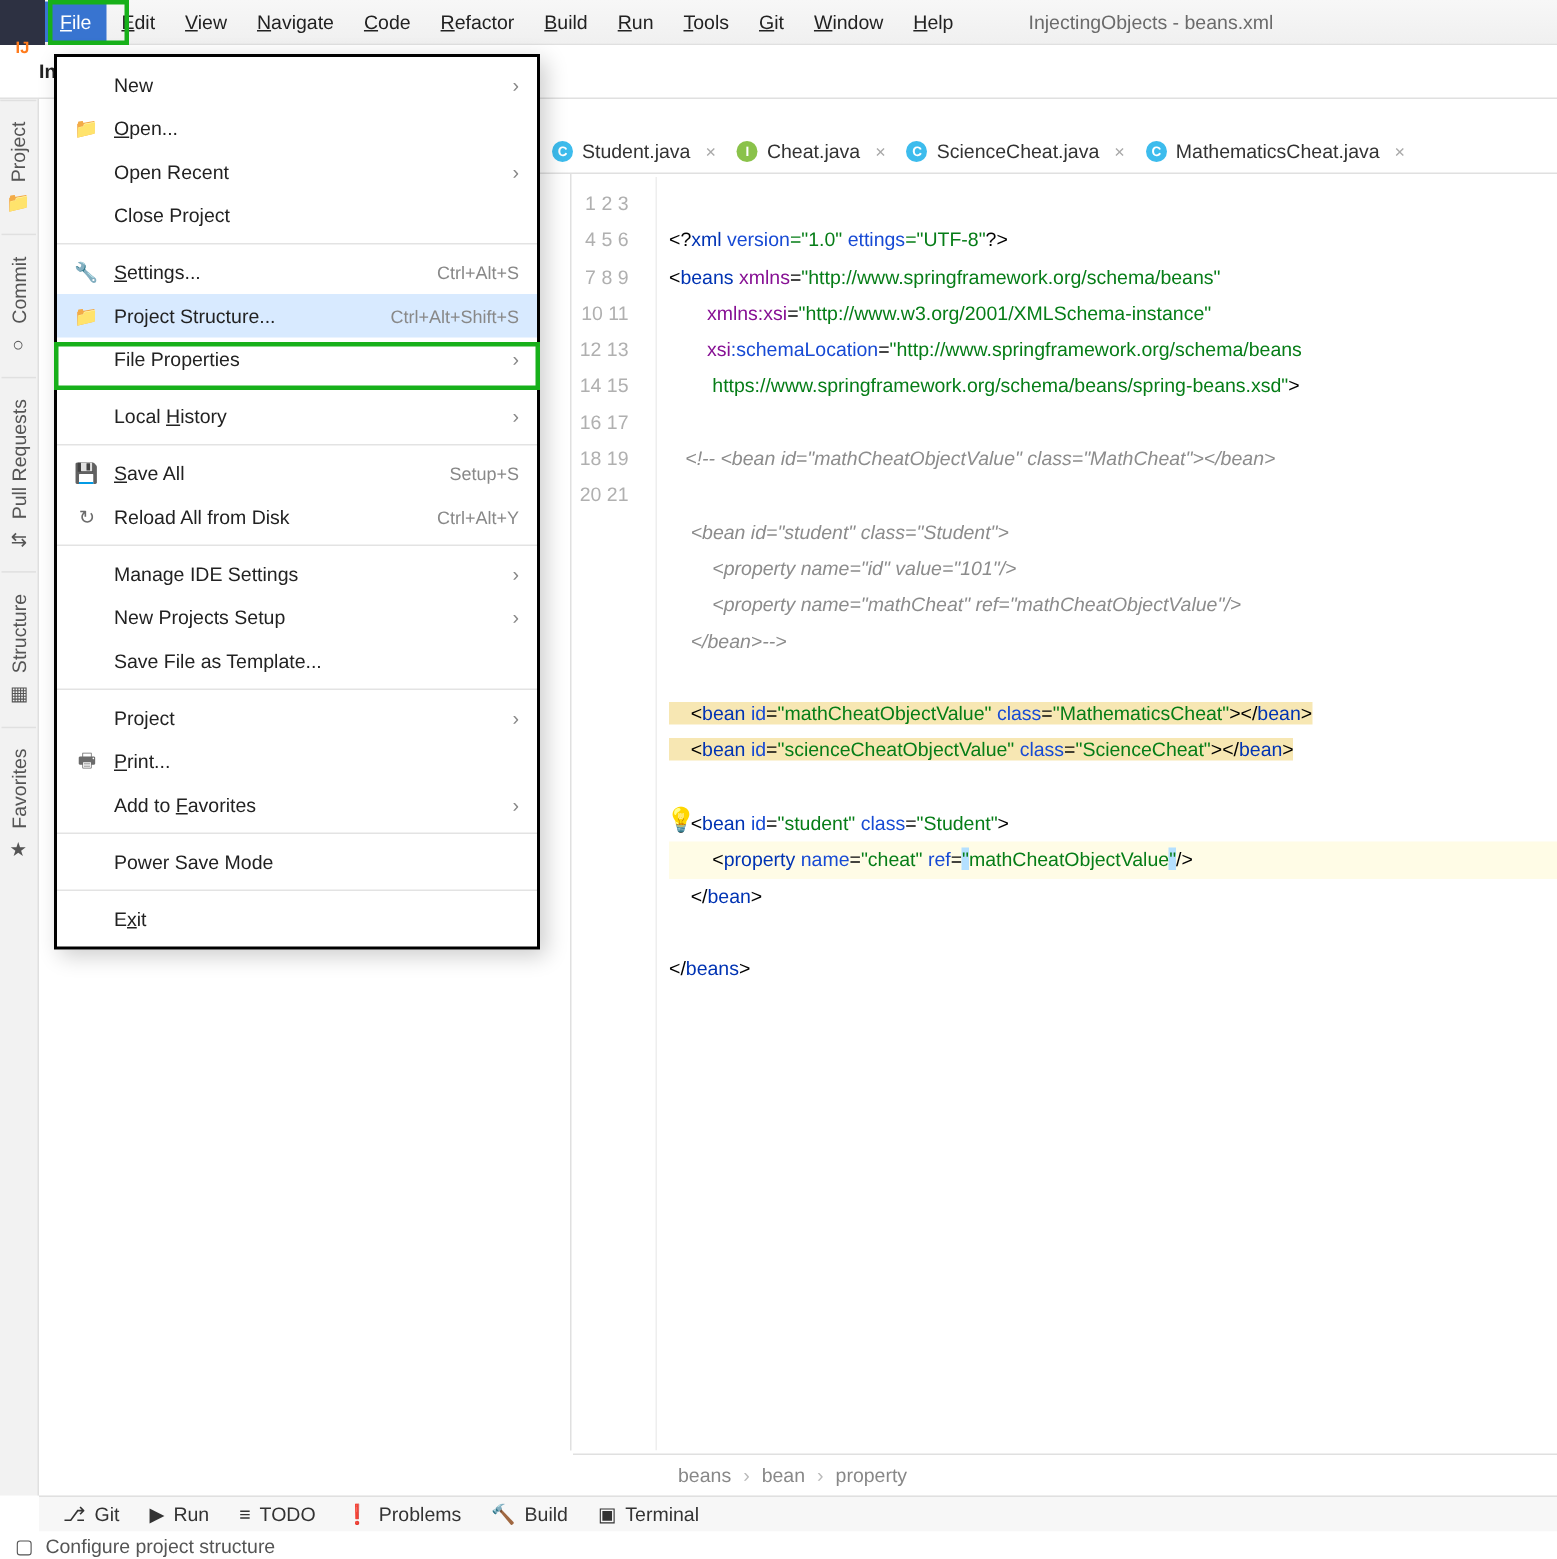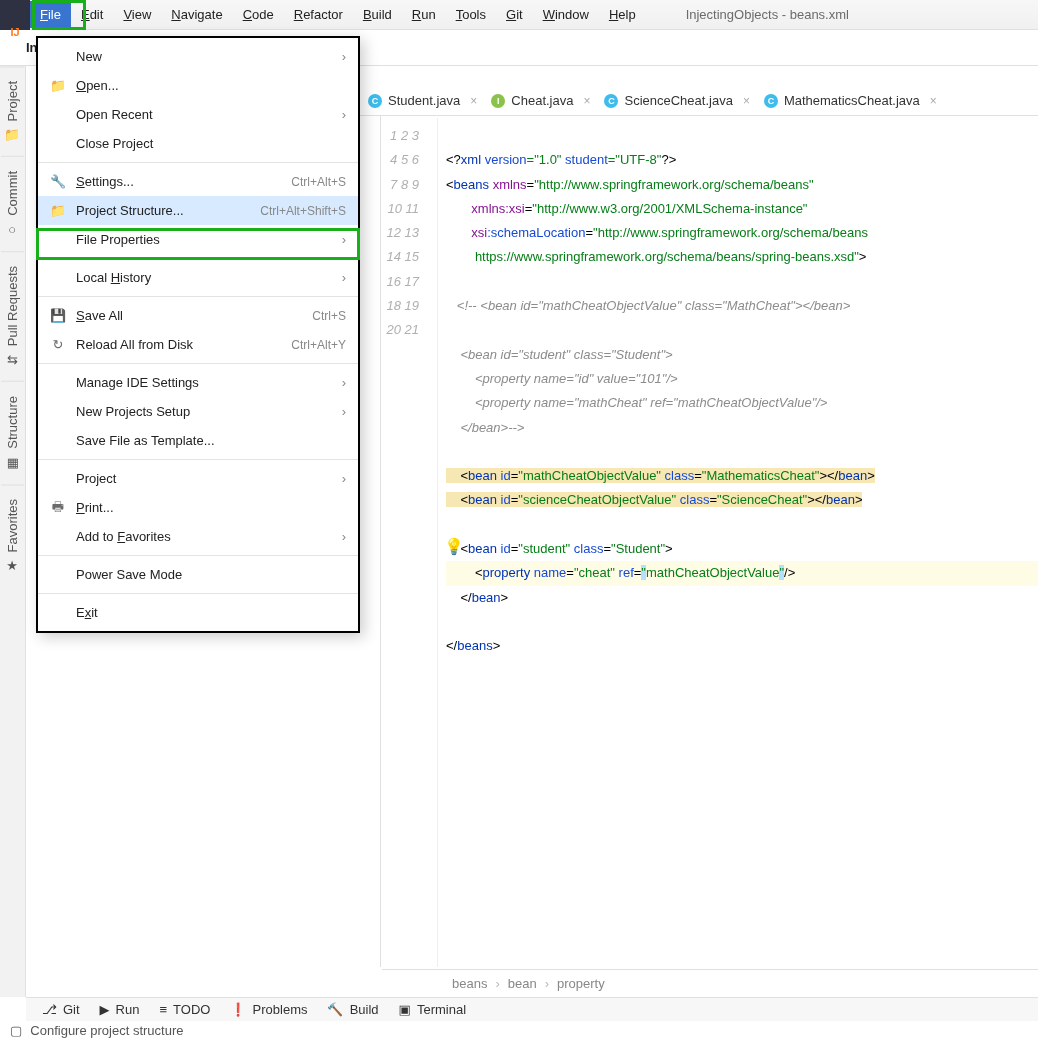--- a/index.html
+++ b/index.html
@@ -17,21 +17,21 @@
 .left-tools { position:absolute; left:0; top:66px; bottom:42px; width:26px; background:#f2f2f2; border-right:1px solid #e0e0e0; display:flex; flex-direction:column; align-items:center; }
 .vtab { writing-mode: vertical-rl; transform: rotate(180deg); padding:14px 4px; color:#555; cursor:pointer; border-bottom:1px solid #e0e0e0; display:flex; align-items:center; gap:6px;}
 .vtab .vicon { writing-mode: horizontal-tb; transform: rotate(180deg); }
 .editor-area { position:absolute; left:26px; right:0; top:66px; bottom:42px; background:#fff; }
 .tabs { position:absolute; left:330px; right:0; top:20px; height:30px; display:flex; align-items:center; gap:2px; border-bottom:1px solid #e0e0e0; padding-left:6px;}
 .tab { display:flex; align-items:center; gap:6px; padding:4px 6px; color:#333; }
 .tab .ico { width:14px; height:14px; border-radius:50%; background:#3dbced; color:#fff; display:flex; align-items:center; justify-content:center; font-size:9px; font-weight:bold;}
 .tab .ico.i { background:#8ac24a; }
 .tab .close { color:#aaa; font-size:12px; margin-left:4px;}
 .code { position:absolute; left:356px; right:0; top:52px; bottom:30px; overflow:hidden; background:#fff; font-family:"Consolas","Courier New",monospace; font-size:14px; }
-.gutter { position:absolute; left:0; top:0; bottom:0; width:56px; text-align:right; color:#b0b0b0; padding:6px 18px 0 0; line-height:24.3px; border-right:1px solid #eee;font-style:italic;}
+.gutter { position:absolute; left:0; top:0; bottom:0; width:56px; text-align:right; color:#b0b0b0; padding:6px 18px 0 0; line-height:24.3px; border-right:1px solid #eee;}
 .lines { position:absolute; left:64px; right:0; top:6px; line-height:24.3px; white-space:pre; }
 .lines .str { color:#067d17; }
 .lines .tag { color:#0033b3; }
 .lines .attr { color:#174ad4; }
 .lines .ns { color:#871094; }
 .lines .cmt { color:#8c8c8c; font-style:italic; }
 .lines .warn { background:#f7e7b3; }
 .lines .lhl { background:#fffce6; display:inline-block; width:100%; }
 .lines .sel { background:#b4e0ff; }
 .bulb { position:absolute; left:62px; top:calc(6px + 24.3px*17); color:#f5a623; font-size:16px;}
@@ -130,21 +130,21 @@
 15
 16
 17
 18
 19
 20
 21
 </div>
     <div class="bulb">💡</div>
     <div class="lines">
-<span>&lt;?</span><span class="tag">xml </span><span class="attr">version</span><span class="str">="1.0" </span><span class="attr">student</span><span class="str">="UTF-8"</span><span>?&gt;</span>
+<span>&lt;?</span><span class="tag">xml </span><span class="attr">version</span><span class="str">="1.0" </span><span class="attr">ettings</span><span class="str">="UTF-8"</span><span>?&gt;</span>
 <span>&lt;</span><span class="tag">beans </span><span class="ns">xmlns</span><span>=</span><span class="str">"http://www.springframework.org/schema/beans"</span>
 <span>       </span><span class="ns">xmlns:</span><span class="ns">xsi</span><span>=</span><span class="str">"http://www.w3.org/2001/XMLSchema-instance"</span>
 <span>       </span><span class="ns">xsi</span><span class="attr">:schemaLocation</span><span>=</span><span class="str">"http://www.springframework.org/schema/beans</span>
 <span class="str">        https://www.springframework.org/schema/beans/spring-beans.xsd"</span><span>&gt;</span>
 
 <span class="cmt">   &lt;!-- &lt;bean id="mathCheatObjectValue" class="MathCheat"&gt;&lt;/bean&gt;</span>
 
 <span class="cmt">    &lt;bean id="student" class="Student"&gt;</span>
 <span class="cmt">        &lt;property name="id" value="101"/&gt;</span>
 <span class="cmt">        &lt;property name="mathCheat" ref="mathCheatObjectValue"/&gt;</span>
@@ -207,21 +207,21 @@
     <div class="sep"></div>
     <div class="row">
       <span class="icon"></span>
       <span class="lbl">Local <u>H</u>istory</span>
       <span class="arrow">›</span>
     </div>
     <div class="sep"></div>
     <div class="row">
       <span class="icon">💾</span>
       <span class="lbl"><u>S</u>ave All</span>
-      <span class="sc">Ctrl+S</span>
+      <span class="sc">Setup+S</span>
     </div>
     <div class="row">
       <span class="icon">↻</span>
       <span class="lbl">Reload All from Disk</span>
       <span class="sc">Ctrl+Alt+Y</span>
     </div>
     <div class="sep"></div>
     <div class="row">
       <span class="icon"></span>
       <span class="lbl">Manage IDE Settings</span>

